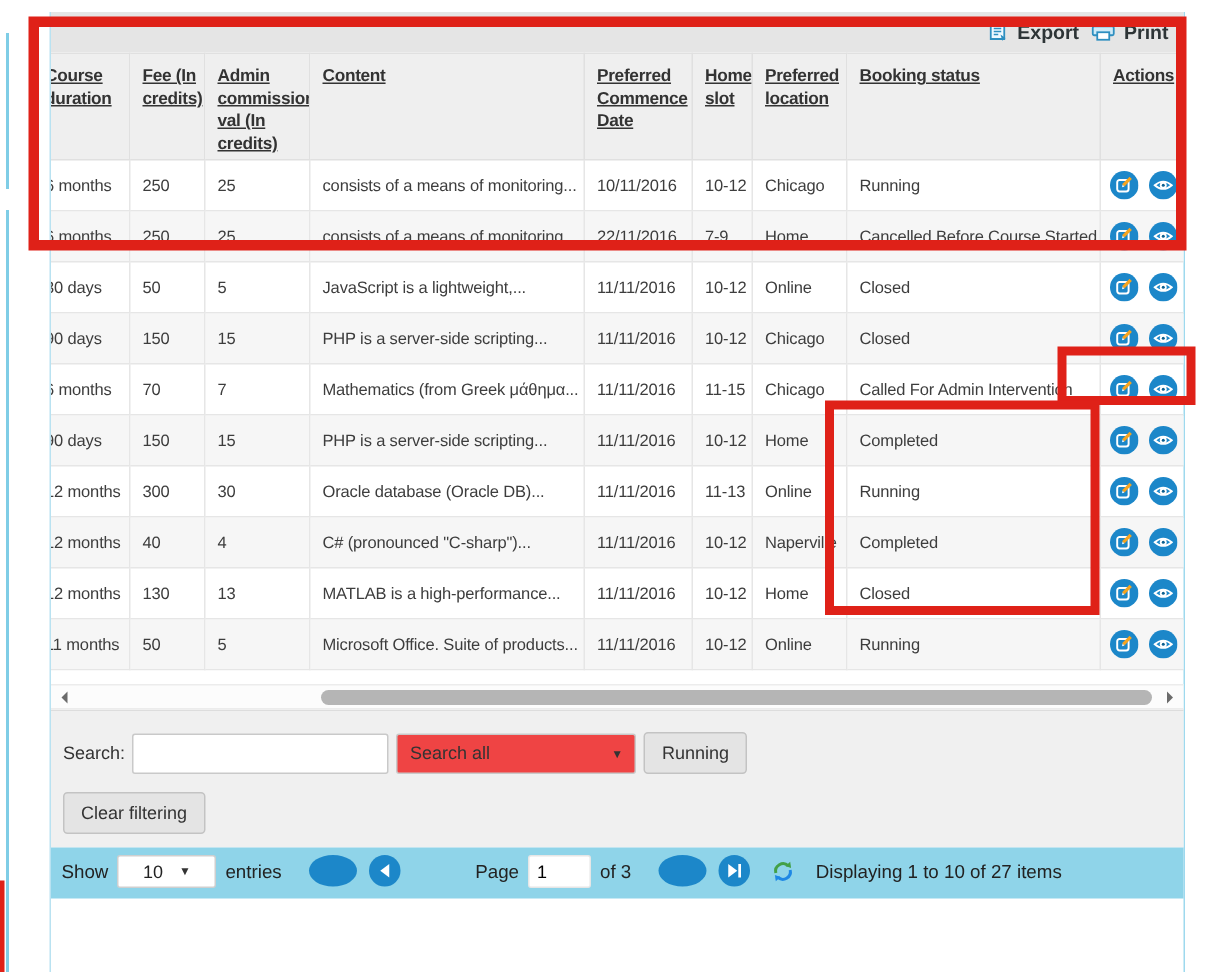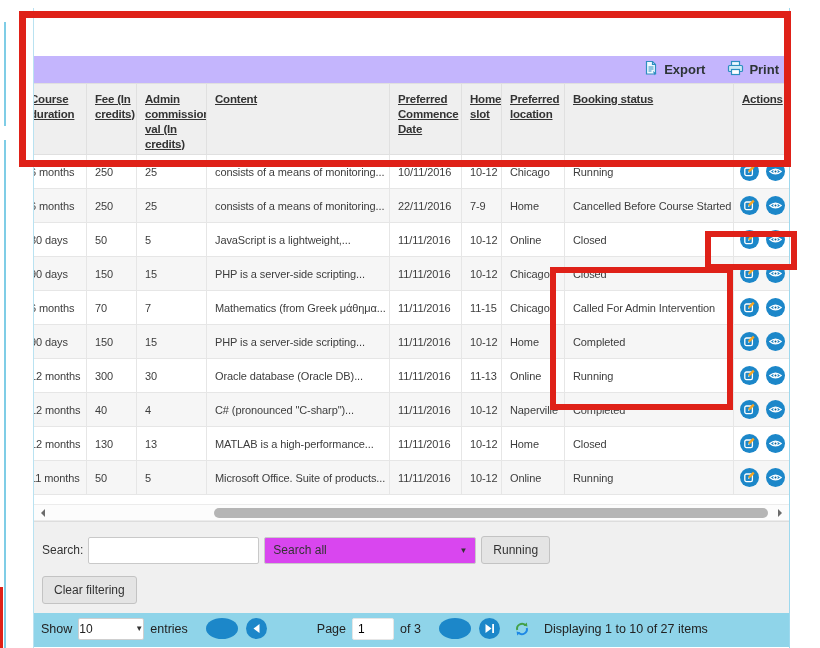--- a/index.html
+++ b/index.html
@@ -15,22 +15,22 @@
   .panel { position:absolute; left:33px; top:8px; width:757px; height:660px;
            background:#fff; border-left:1px solid #b9e2f1; border-right:1px solid #9ed9ee; }
 
   
   .crumbs { padding:19px 0 15px 13px; font-size:15px; color:#34495e; }
   .crumbs .home { color:#41b7e8; cursor:pointer; }
   .crumbs .sep  { color:#95a5a6; margin:0 9px; }
   .crumbs .cur  { color:#34495e; font-weight:700; }
 
   
-  .band { height:27px; background:#c4b5fd; display:flex; justify-content:flex-end;
-          align-items:center; gap:22px; padding-right:10px;margin-top:48px; }
+  .band { height:27px; background:#e5e5e5; display:flex; justify-content:flex-end;
+          align-items:center; gap:8px; padding-right:10px; }
   .tool { display:flex; align-items:center; gap:5px; font-size:13px; color:#2d3436;
           font-weight:600; cursor:pointer; }
 
   
   .table-wrap { overflow:hidden; width:755px; }
   table { border-collapse:collapse; table-layout:fixed; width:770px; margin-left:-13px; }
   col.c1{width:65px} col.c2{width:50px} col.c3{width:70px} col.c4{width:183px}
   col.c5{width:72px} col.c6{width:40px} col.c7{width:63px} col.c8{width:169px} col.c9{width:58px}
   th { background:#efefef; border:1px solid #e0e0e0; vertical-align:top; text-align:left;
        padding:8px 4px 0 8px; height:71px; font-size:11.5px; font-weight:700; color:#333;
@@ -50,34 +50,34 @@
             background:#b5b5b5; border-radius:5px; cursor:pointer; }
   .harrow { position:absolute; top:4px; width:0; height:0; border:4px solid transparent; cursor:pointer; }
   .harrow.left  { left:7px;  border-right-color:#6b6b6b; border-left-width:0; }
   .harrow.right { right:7px; border-left-color:#6b6b6b; border-right-width:0; }
 
   
   .footer { background:#f0f0f0; border-top:1px solid #ddd; padding:14px 10px 10px 8px; height:92px; }
   .search-row { display:flex; align-items:center; gap:5px; font-size:12px; color:#333; }
   .search-input { width:171px; height:27px; border:1px solid #c9c9c9; border-radius:2px;
                   background:#fff; padding:0 6px; font-size:12px; font-family:inherit; }
-  .fake-select { width:212px; height:27px; border:1px solid #c9c9c9; border-radius:2px;
-                 background:#d946ef; display:flex; align-items:center; justify-content:space-between;
+  .fake-select { width:160px; height:27px; border:1px solid #c9c9c9; border-radius:2px;
+                 background:#ef4444; display:flex; align-items:center; justify-content:space-between;
                  padding:0 8px; font-size:12px; color:#333; cursor:pointer; }
   .caret { font-size:8px; color:#333; }
   .btn { background:#e4e4e4; border:1px solid #c3c3c3; border-radius:3px; font-size:12px;
          color:#333; padding:6px 11px; cursor:pointer; font-family:inherit; }
   .clear-row { display:flex; justify-content:flex-start; margin-top:12px; padding-right:3px; }
 
   
   .pagebar { background:#8fd4e9; height:34px; display:flex; align-items:center;
              font-size:12.5px; color:#222; padding:0 0 3px 7px; gap:6px; }
   .mini-select { width:66px; height:22px; border:1px solid #cfcfcf; border-radius:2px;
                  background:#fff; display:flex; align-items:center; justify-content:space-between;
-                 padding:0 0; font-size:12px; cursor:pointer; }
+                 padding:0 16px; font-size:12px; cursor:pointer; }
   .circ { width:21px; height:21px; border-radius:50%; background:#1c87c9; display:inline-flex;
           align-items:center; justify-content:center; cursor:pointer; border:none; padding:0; flex:0 0 auto; }
   .page-input { width:42px; height:22px; border:1px solid #e6e6e6; border-radius:2px;
                 background:#fff; padding:0 5px; font-size:12px; font-family:inherit; }
   .gap-lg { margin-left:12px;padding-left:32px; } .gap-md { margin-left:8px; } .gap-sm { margin-left:2px; }
 
   
   .anno { position:absolute; border:7px solid #df2118; pointer-events:none; z-index:50; }
   .anno-header  { left:19px;  top:11px;  width:772px; height:156px; }
   .anno-actions { left:705px; top:231px; width:92px;  height:39px;  border-width:6px; }

